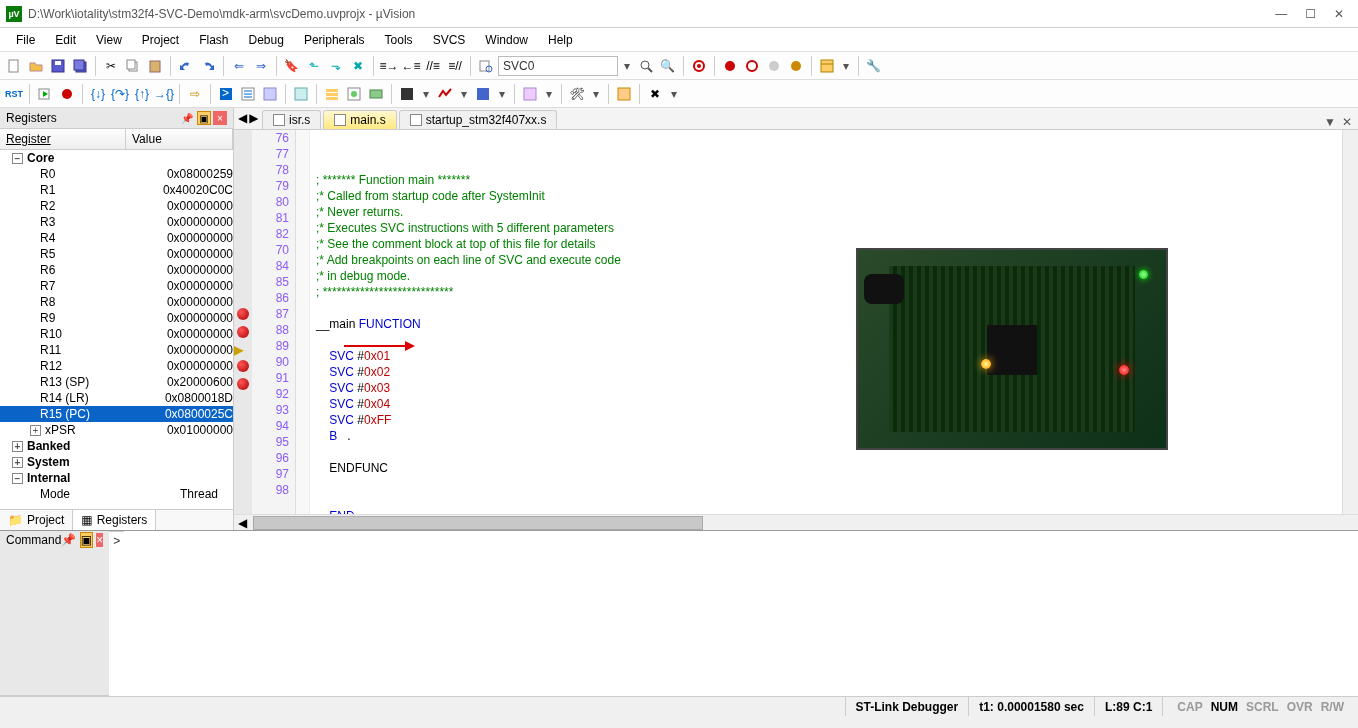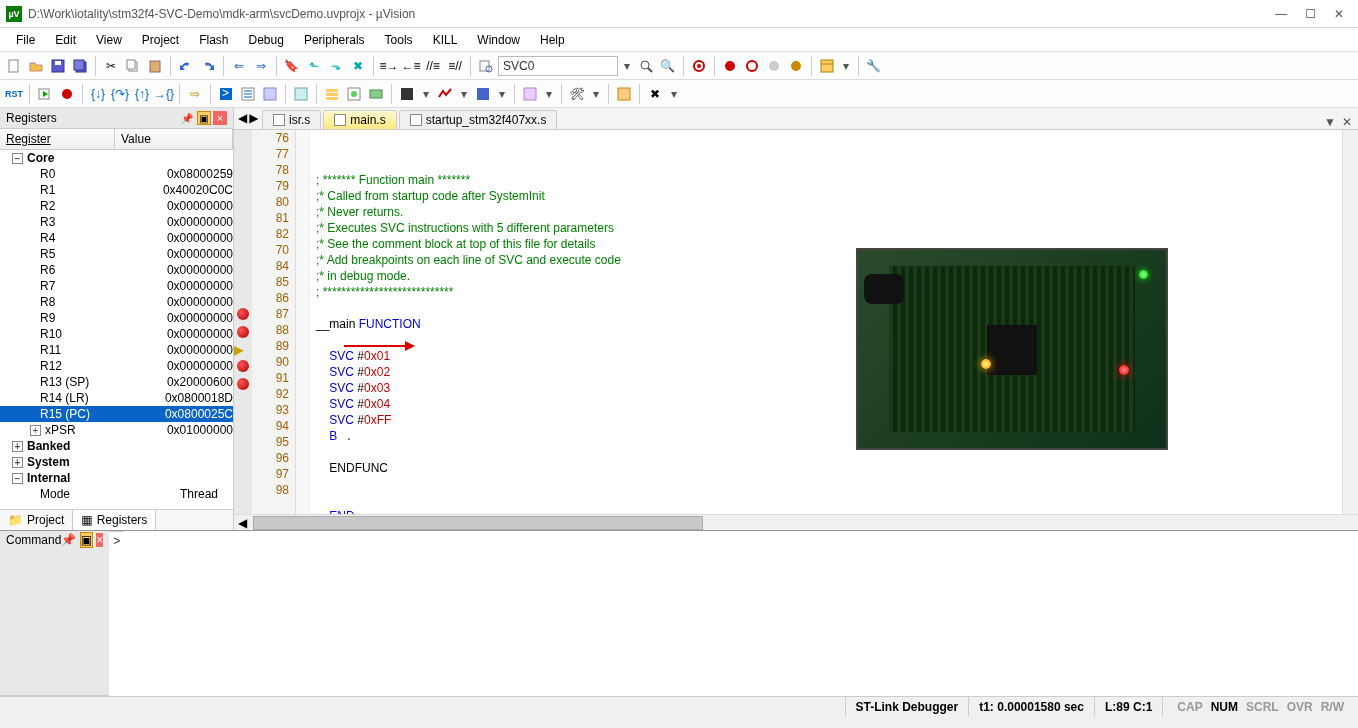--- a/index.html
+++ b/index.html
@@ -24,21 +24,21 @@
 .tool-dd { width: 14px; display:flex; align-items:center; justify-content:center; color:#555;}
 
 
 .main-area { display: flex; height: 422px; }
 .registers-panel { width: 234px; background: #fff; border-right: 1px solid #ccc; display: flex; flex-direction: column; }
 .panel-title { background: #e8e8e8; padding: 3px 6px; font-weight: normal; display: flex; align-items: center; justify-content: space-between; border-bottom: 1px solid #ccc; }
 .panel-title .panel-btns { display:flex; gap:2px; }
 .panel-title .panel-btns span { width:14px; height:14px; font-size:10px; display:flex;align-items:center;justify-content:center; }
 .reg-header { display: flex; background: linear-gradient(#fdfdfd,#eee); border-bottom: 1px solid #ccc; }
 .reg-header div { padding: 3px 6px; border-right: 1px solid #ccc; }
-.reg-col-name { width: 115px; text-decoration: underline; }
+.reg-col-name { width: 126px; text-decoration: underline; }
 .reg-col-val { flex: 1; }
 .reg-tree { flex: 1; overflow: auto; font-size: 12px; }
 .reg-row { display: flex; padding: 1px 0; }
 .reg-indent1 { padding-left: 30px; gap: 35px; }
 .reg-indent0 { padding-left: 12px; }
 .reg-name { width: 115px; }
 .reg-val { flex: 1; }
 .reg-row.bold .reg-name { font-weight: bold; }
 .reg-row.selected { background: #0a64c8; color: #fff; }
 .tree-toggle { display:inline-block; width:11px; height:11px; border:1px solid #888; text-align:center; line-height:9px; font-size:10px; margin-right:4px; background:#fff; color:#555;}
@@ -51,21 +51,21 @@
 .editor-area { flex: 1; display: flex; flex-direction: column; background: #fff; position: relative; }
 .editor-tabs { height: 22px; display: flex; align-items: flex-end; background: #f4f4f4; border-bottom: 1px solid #ccc; padding-left: 28px; position: relative; }
 .editor-tabs .nav-arrow { position:absolute; left:4px; top:3px; display:flex; gap:2px; }
 .editor-tab { padding: 2px 10px; border: 1px solid #ccc; border-bottom: none; background: #f0f0f0; margin-right: 2px; border-radius: 3px 3px 0 0; display: flex; align-items: center; gap: 4px; font-size: 11px;}
 .editor-tab.active { background: linear-gradient(#fff8d0,#ffe980); }
 .editor-tabs .tab-right { margin-left:auto; margin-right:6px; display:flex; gap:6px; color:#555;}
 .file-icon { width:12px; height:12px; background:#fff; border:1px solid #888; display:inline-block;}
 
 .code-area { flex: 1; display: flex; overflow: hidden; font-family: Consolas, "Courier New", monospace; font-size: 13px; position: relative; }
 .gutter-bp { width: 18px; background: #e8e8e8; }
-.gutter-ln { width: 44px; background: #f4f4f4; text-align: right; padding-right: 6px; color: #a16207; border-right: 1px solid #ddd; }
+.gutter-ln { width: 44px; background: #f4f4f4; text-align: right; padding-right: 6px; color: #8b5cf6; border-right: 1px solid #ddd; }
 .gutter-fold { width:14px; background:#f8f8f8; border-right:1px solid #eee;}
 .code-lines { flex: 1; padding-left: 6px; background: #fff; white-space: pre; position:relative;}
 .code-row { height: 16px; line-height: 16px; }
 .bp { width: 12px; height: 12px; background: radial-gradient(circle at 35% 35%, #f55, #a00); border-radius: 50%; margin: 2px auto; }
 .pc-arrow { color:#cca000; font-weight:bold; }
 .kw-comment { color: #008000; }
 .kw-blue { color: #0000d0; }
 .kw-black { color: #000; }
 .kw-red { color: #c00000; }
 .hscroll { height:16px; background:#f0f0f0; border-top:1px solid #ddd; display:flex; align-items:center; }
@@ -114,21 +114,21 @@
 
 <div class="menubar" id="menubar">
     <div class="menu-item">File</div>
     <div class="menu-item">Edit</div>
     <div class="menu-item">View</div>
     <div class="menu-item">Project</div>
     <div class="menu-item">Flash</div>
     <div class="menu-item">Debug</div>
     <div class="menu-item">Peripherals</div>
     <div class="menu-item">Tools</div>
-    <div class="menu-item">KILL</div>
+    <div class="menu-item">SVCS</div>
     <div class="menu-item">Window</div>
     <div class="menu-item">Help</div>
   </div>
 
 <div class="toolbar">
   <div class="tool-btn">
       <svg width="14" height="14">
         <rect x="2" y="1" width="9" height="12" fill="#fff" stroke="#888"></rect>
       </svg>
     </div>

